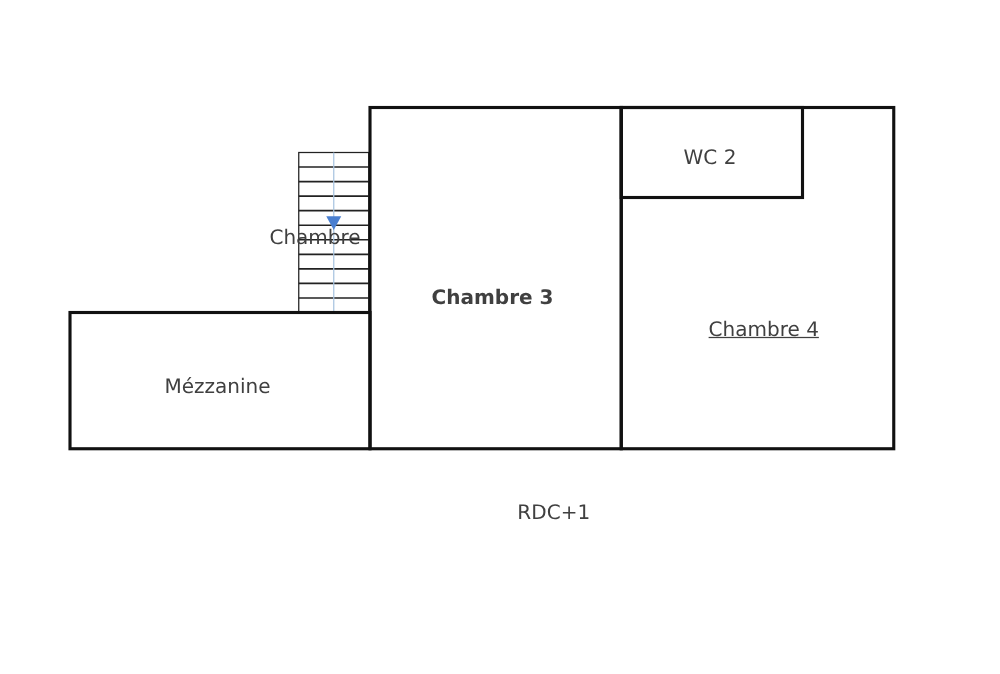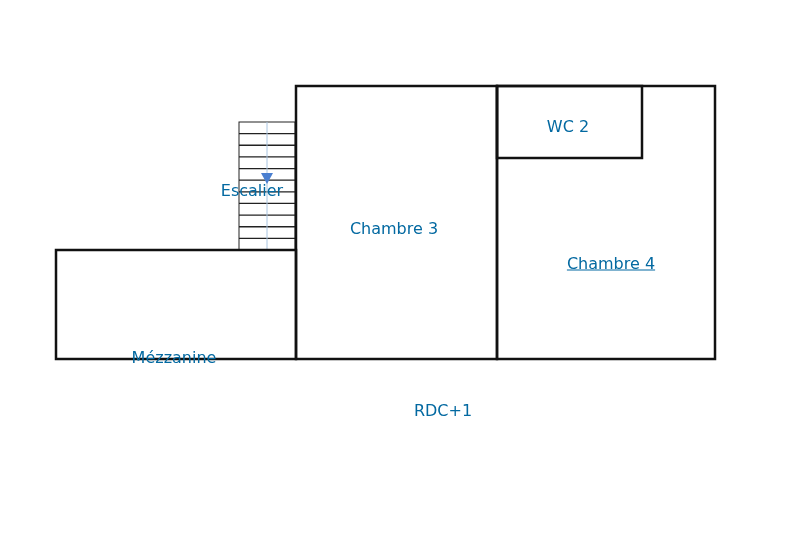--- a/index.html
+++ b/index.html
@@ -1,18 +1,18 @@
 <!DOCTYPE html>
 <html><head>
 <meta charset="utf-8">
 <style>
   html, body { margin: 0; padding: 0; background: #ffffff; }
   body { width: 800px; height: 539px; position: relative; overflow: hidden; font-family: "DejaVu Sans", sans-serif; }
   #plan { position: absolute; left: 0; top: 0; }
-  .label { position: absolute; color: #0369a1; font-size: 16px; white-space: nowrap; transform: translate(-50%, -50%); }
+  .label { position: absolute; color: #404040; font-size: 16px; white-space: nowrap; transform: translate(-50%, -50%); }
 </style>
 </head>
 <body>
 
 <svg id="plan" width="800" height="539" xmlns="http://www.w3.org/2000/svg">
 
   <g id="stairs-g">
       <rect x="239" y="122" width="56" height="128" fill="none" stroke="#222222" stroke-width="1"></rect>
       <line x1="239" y1="133.63636363636363" x2="295" y2="133.63636363636363" stroke="#222222" stroke-width="1.3"></line>
       <line x1="239" y1="145.27272727272728" x2="295" y2="145.27272727272728" stroke="#222222" stroke-width="1.3"></line>
@@ -29,18 +29,18 @@
     </g>
 
   <g id="rooms-g">
       <rect x="56" y="250" width="240" height="109" stroke="#111111" stroke-width="2.5" fill="none" stroke-linejoin="miter"></rect>
       <rect x="296" y="86" width="201" height="273" stroke="#111111" stroke-width="2.5" fill="none" stroke-linejoin="miter"></rect>
       <rect x="497" y="86" width="218" height="273" stroke="#111111" stroke-width="2.5" fill="none" stroke-linejoin="miter"></rect>
       <rect x="497" y="86" width="145" height="72" stroke="#111111" stroke-width="2.5" fill="none" stroke-linejoin="miter"></rect>
     </g>
 </svg>
 
-<div class="label" style="left:174px;top:309px;margin-top:48px;">Mézzanine</div>
-<div class="label" style="left:394px;top:228px;">Chambre  3</div>
+<div class="label" style="left:174px;top:309px;">Mézzanine</div>
+<div class="label" style="left:394px;top:238px;font-weight:bold;">Chambre  3</div>
 <div class="label" style="left:568px;top:126px;">WC  2</div>
 <div class="label" style="left:611px;top:263px;text-decoration:underline;">Chambre  4</div>
-<div class="label" style="left:252px;top:190px;">Escalier</div>
+<div class="label" style="left:252px;top:190px;">Chambre</div>
 <div class="label" style="left:401px;top:410px;margin-left:42px;">RDC+1</div>
 
 </body></html>

